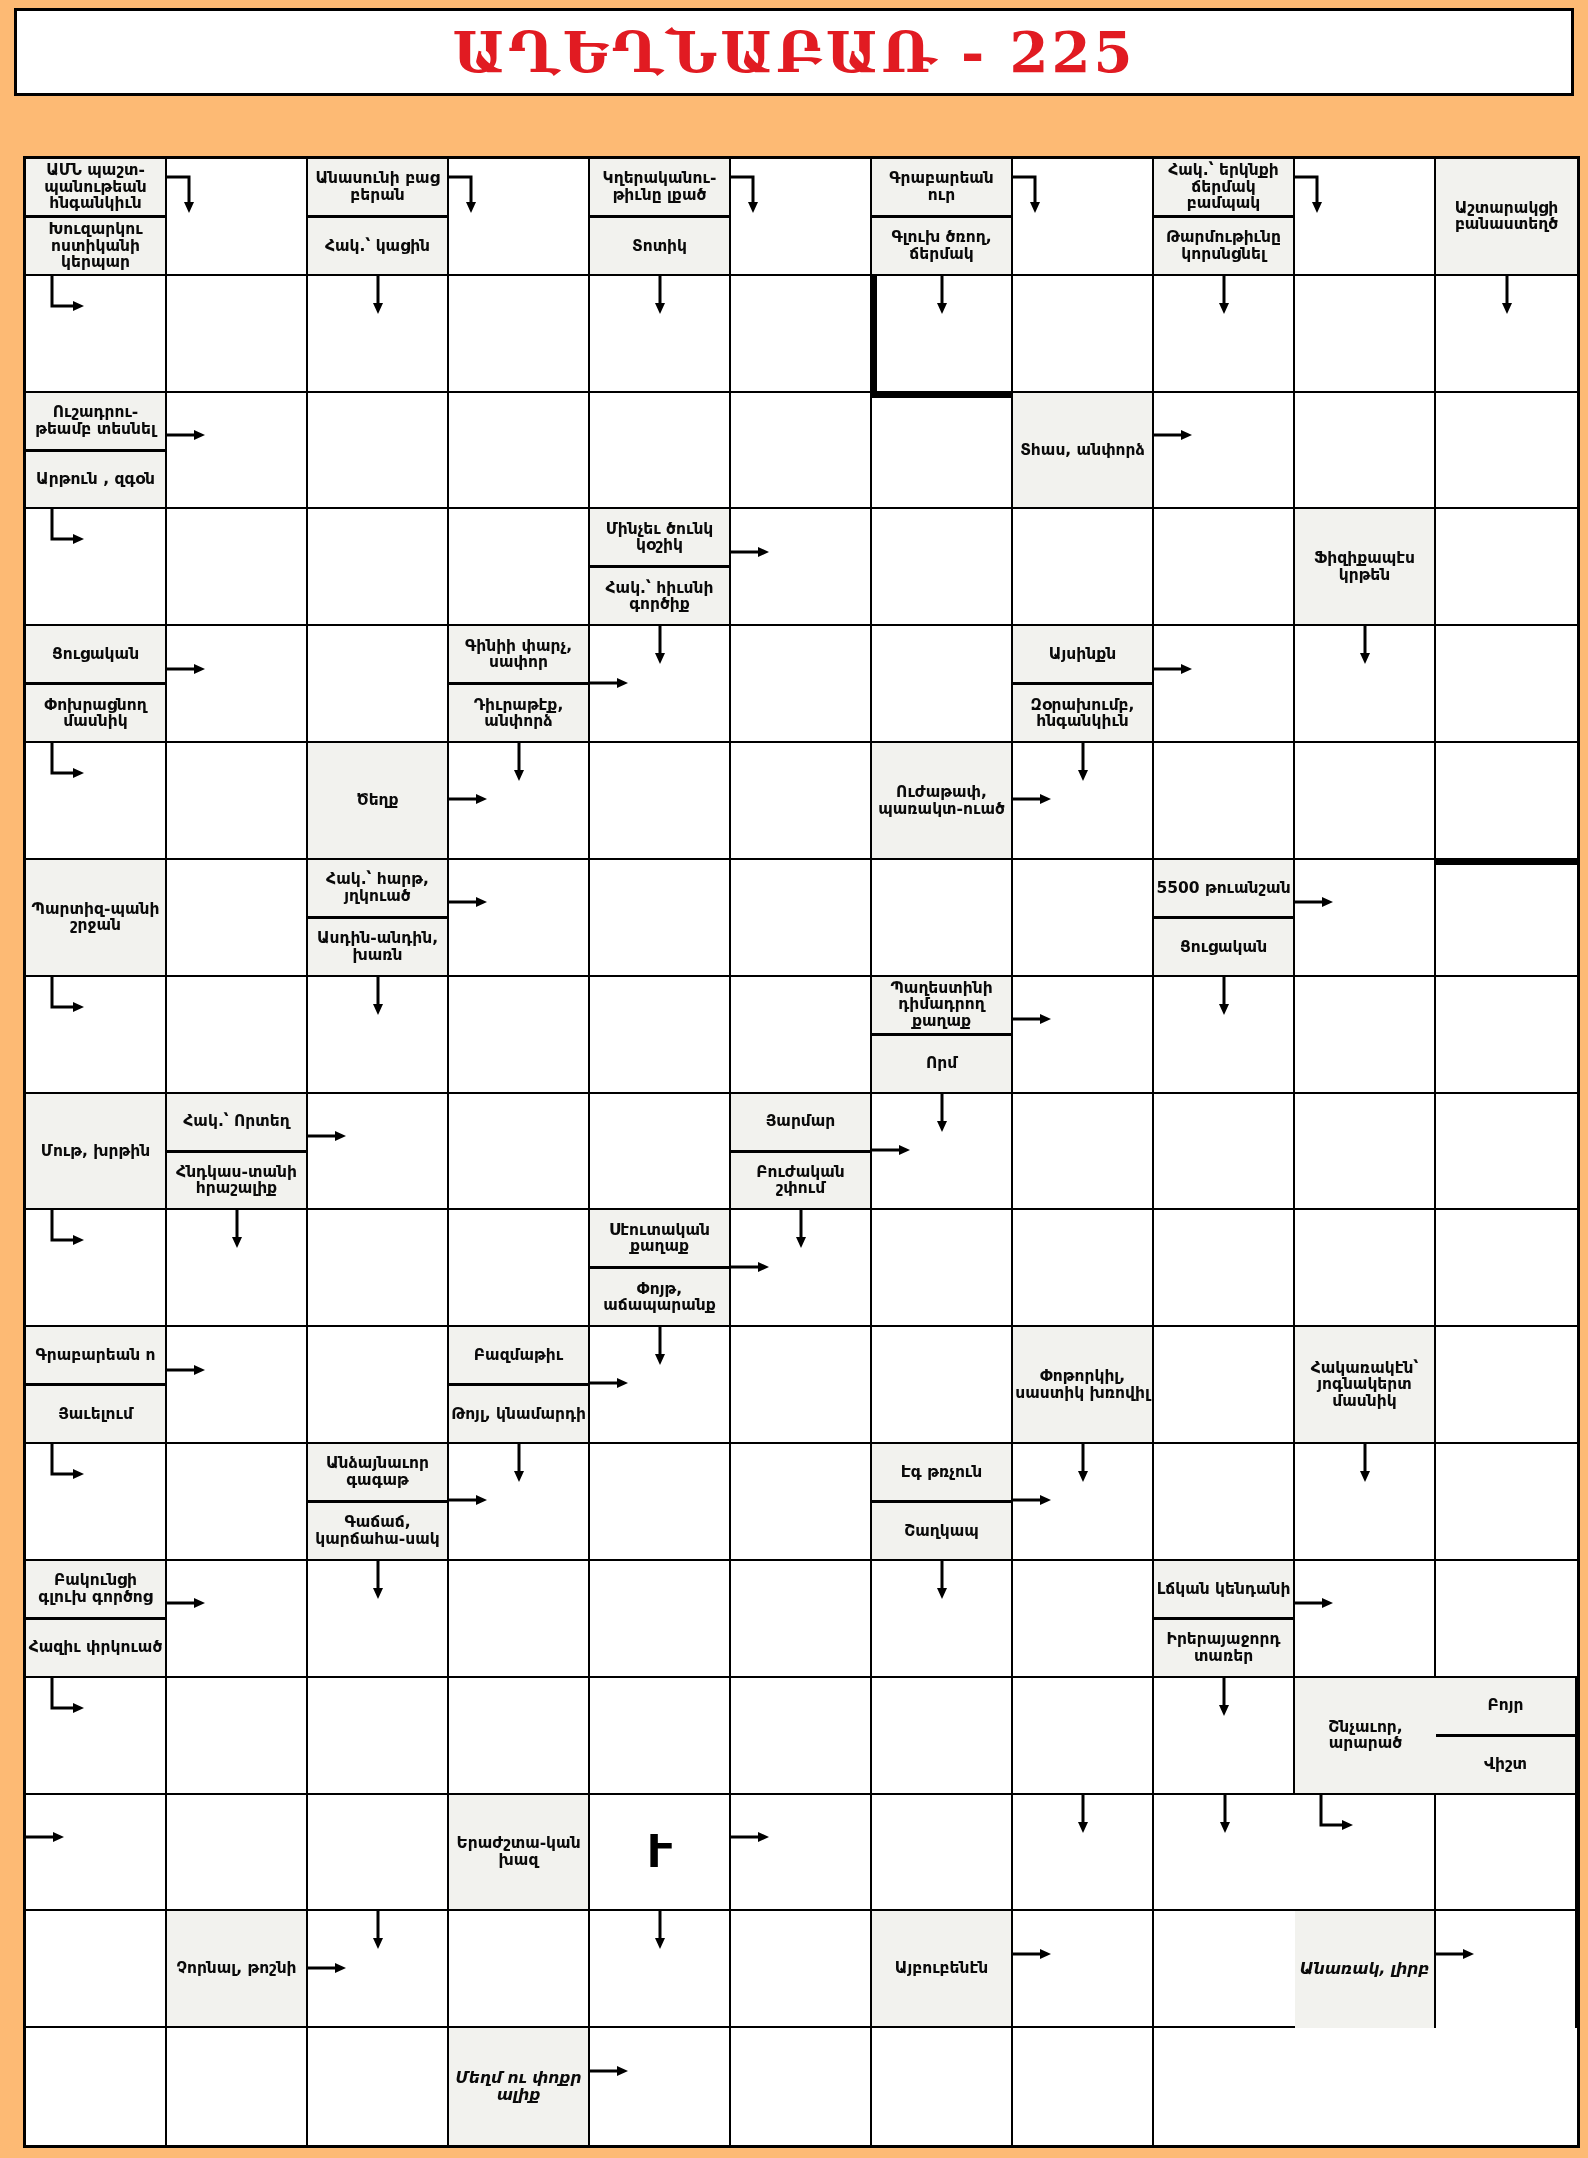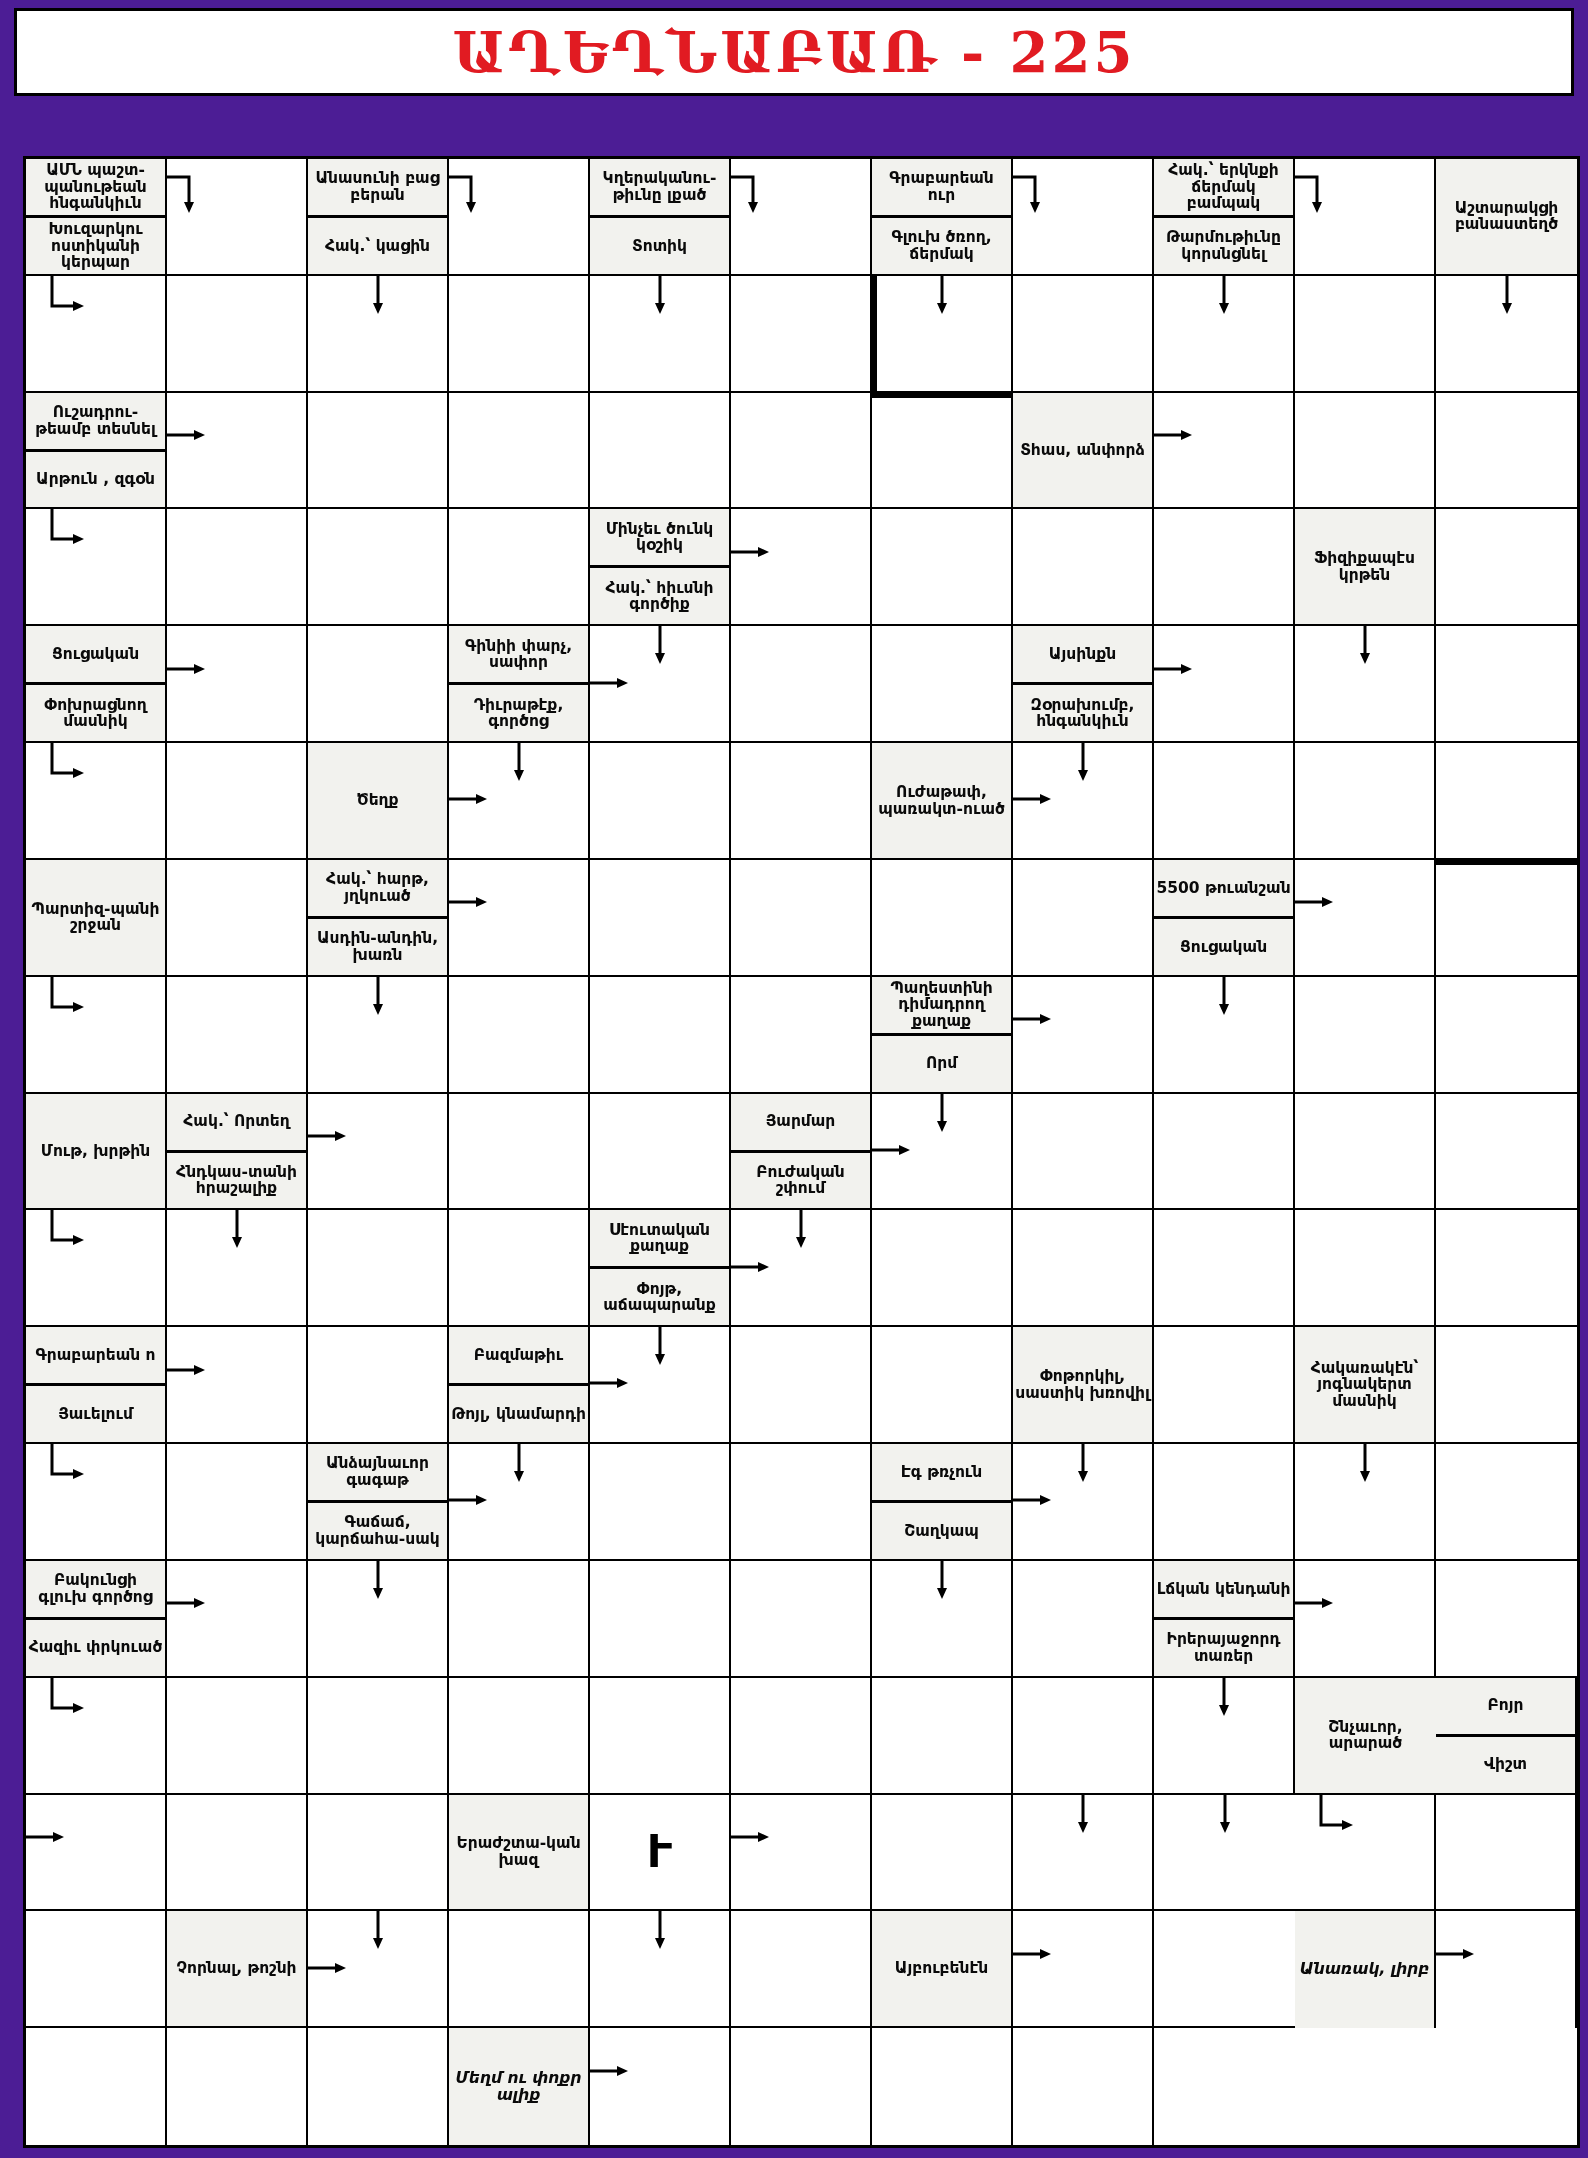--- a/index.html
+++ b/index.html
@@ -1,16 +1,16 @@
 <!DOCTYPE html>
 <html><head>
 <meta charset="utf-8">
 <style>
   html,body{margin:0;padding:0;background:#fff;}
-  #page{position:relative;width:1588px;height:2158px;background:#4c1d95;
+  #page{position:relative;width:1588px;height:2158px;background:#fdba74;
         font-family:"DejaVu Sans",sans-serif;}
   #title-box{position:absolute;left:14px;top:8px;width:1554px;height:82px;
         border:3px solid #000;display:flex;align-items:center;justify-content:center;
         background:#fff;}
   #title-box h1{margin:0;font-family:"DejaVu Serif","DejaVu Sans",serif;
         font-weight:bold;font-size:56px;letter-spacing:3px;line-height:1;}
   #grid{position:absolute;left:23px;top:156px;width:1551px;height:1986px;
         border:3px solid #000;display:grid;
         grid-template-columns:repeat(11,1fr);grid-template-rows:repeat(17,1fr);
         background:#fff;}
@@ -222,21 +222,21 @@
         <span class="arrow" style="left: 0px; top: 30%;">
           <svg width="38" height="16">
             <path d="M0,8 H28" stroke="#000" stroke-width="3" fill="none"></path>
             <polygon points="27,3 27,13 38,8" fill="#000"></polygon>
           </svg>
         </span>
       </div>
       <div class="cell"></div>
       <div class="cell clue">
         <div class="clue-part">Գինիի փարչ, սափոր</div>
-        <div class="clue-part">Դիւրաթէք, գործոց</div>
+        <div class="clue-part">Դիւրաթէք, անփորձ</div>
       </div>
       <div class="cell">
         <span class="arrow" style="top: 0px; left: 50%; transform: translateX(-8px);">
           <svg width="16" height="38">
             <path d="M8,0 V28" stroke="#000" stroke-width="3" fill="none"></path>
             <polygon points="3,27 13,27 8,38" fill="#000"></polygon>
           </svg>
         </span>
         <span class="arrow" style="left: 0px; top: 42%;">
           <svg width="38" height="16">

